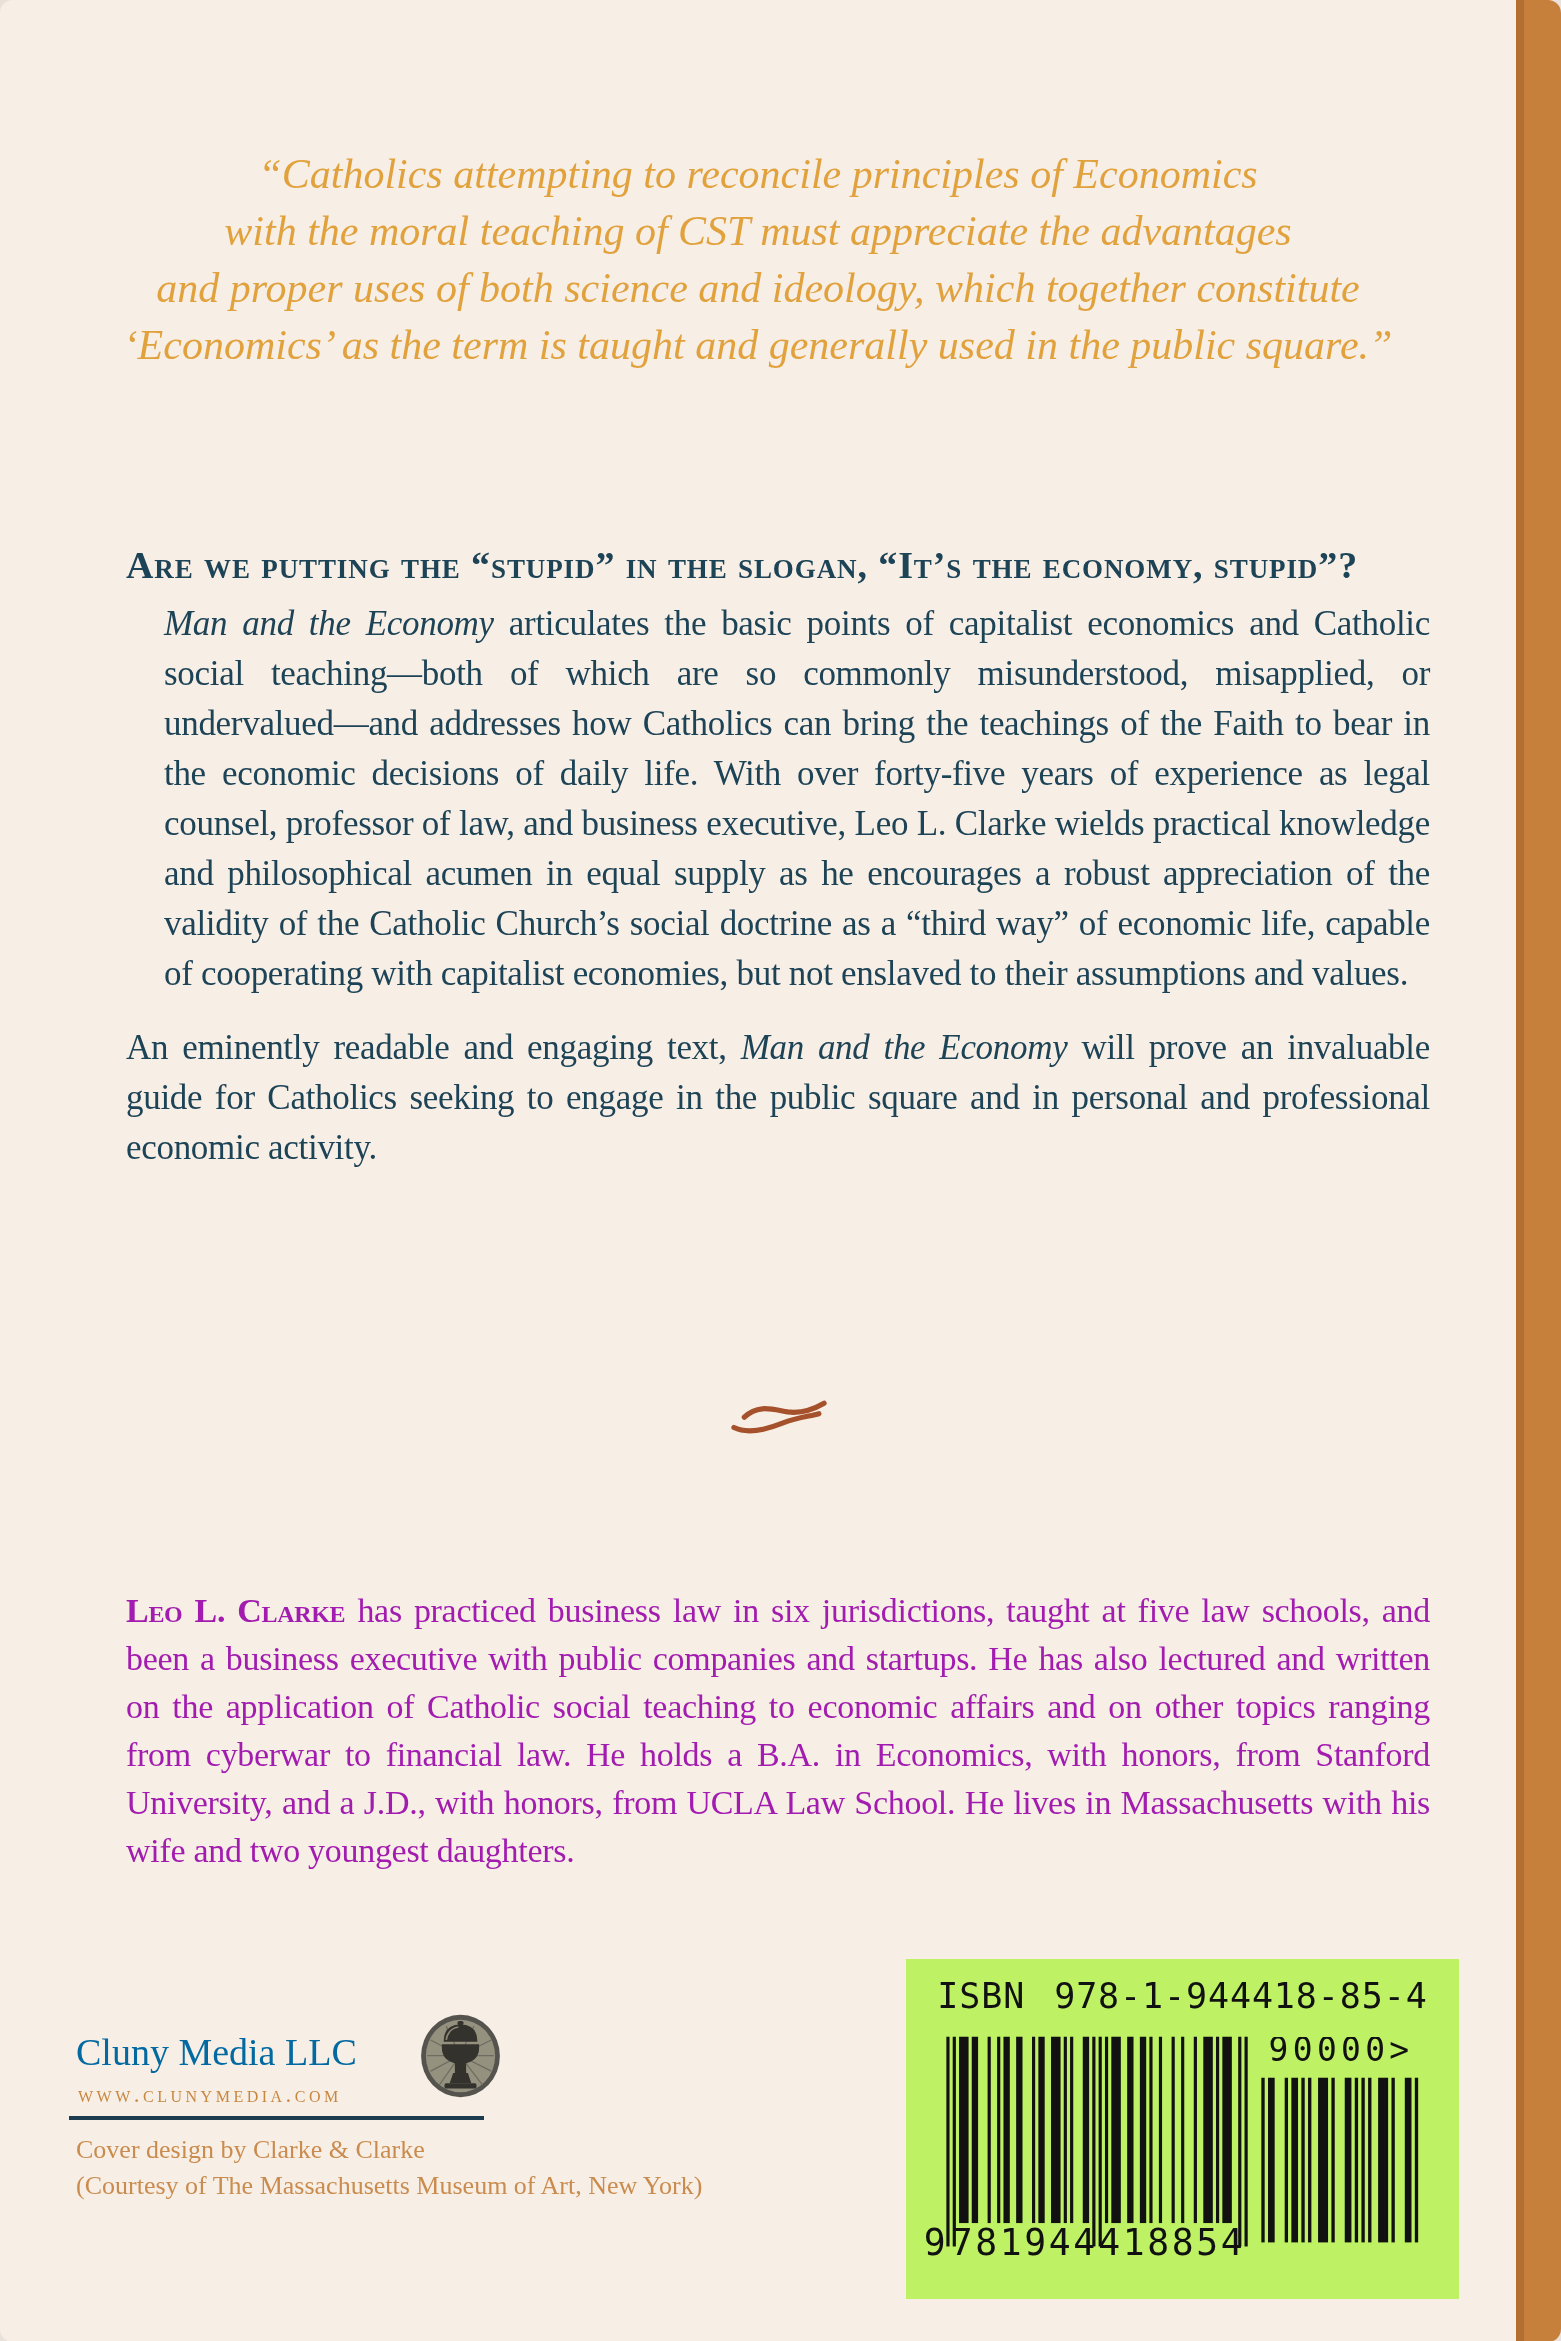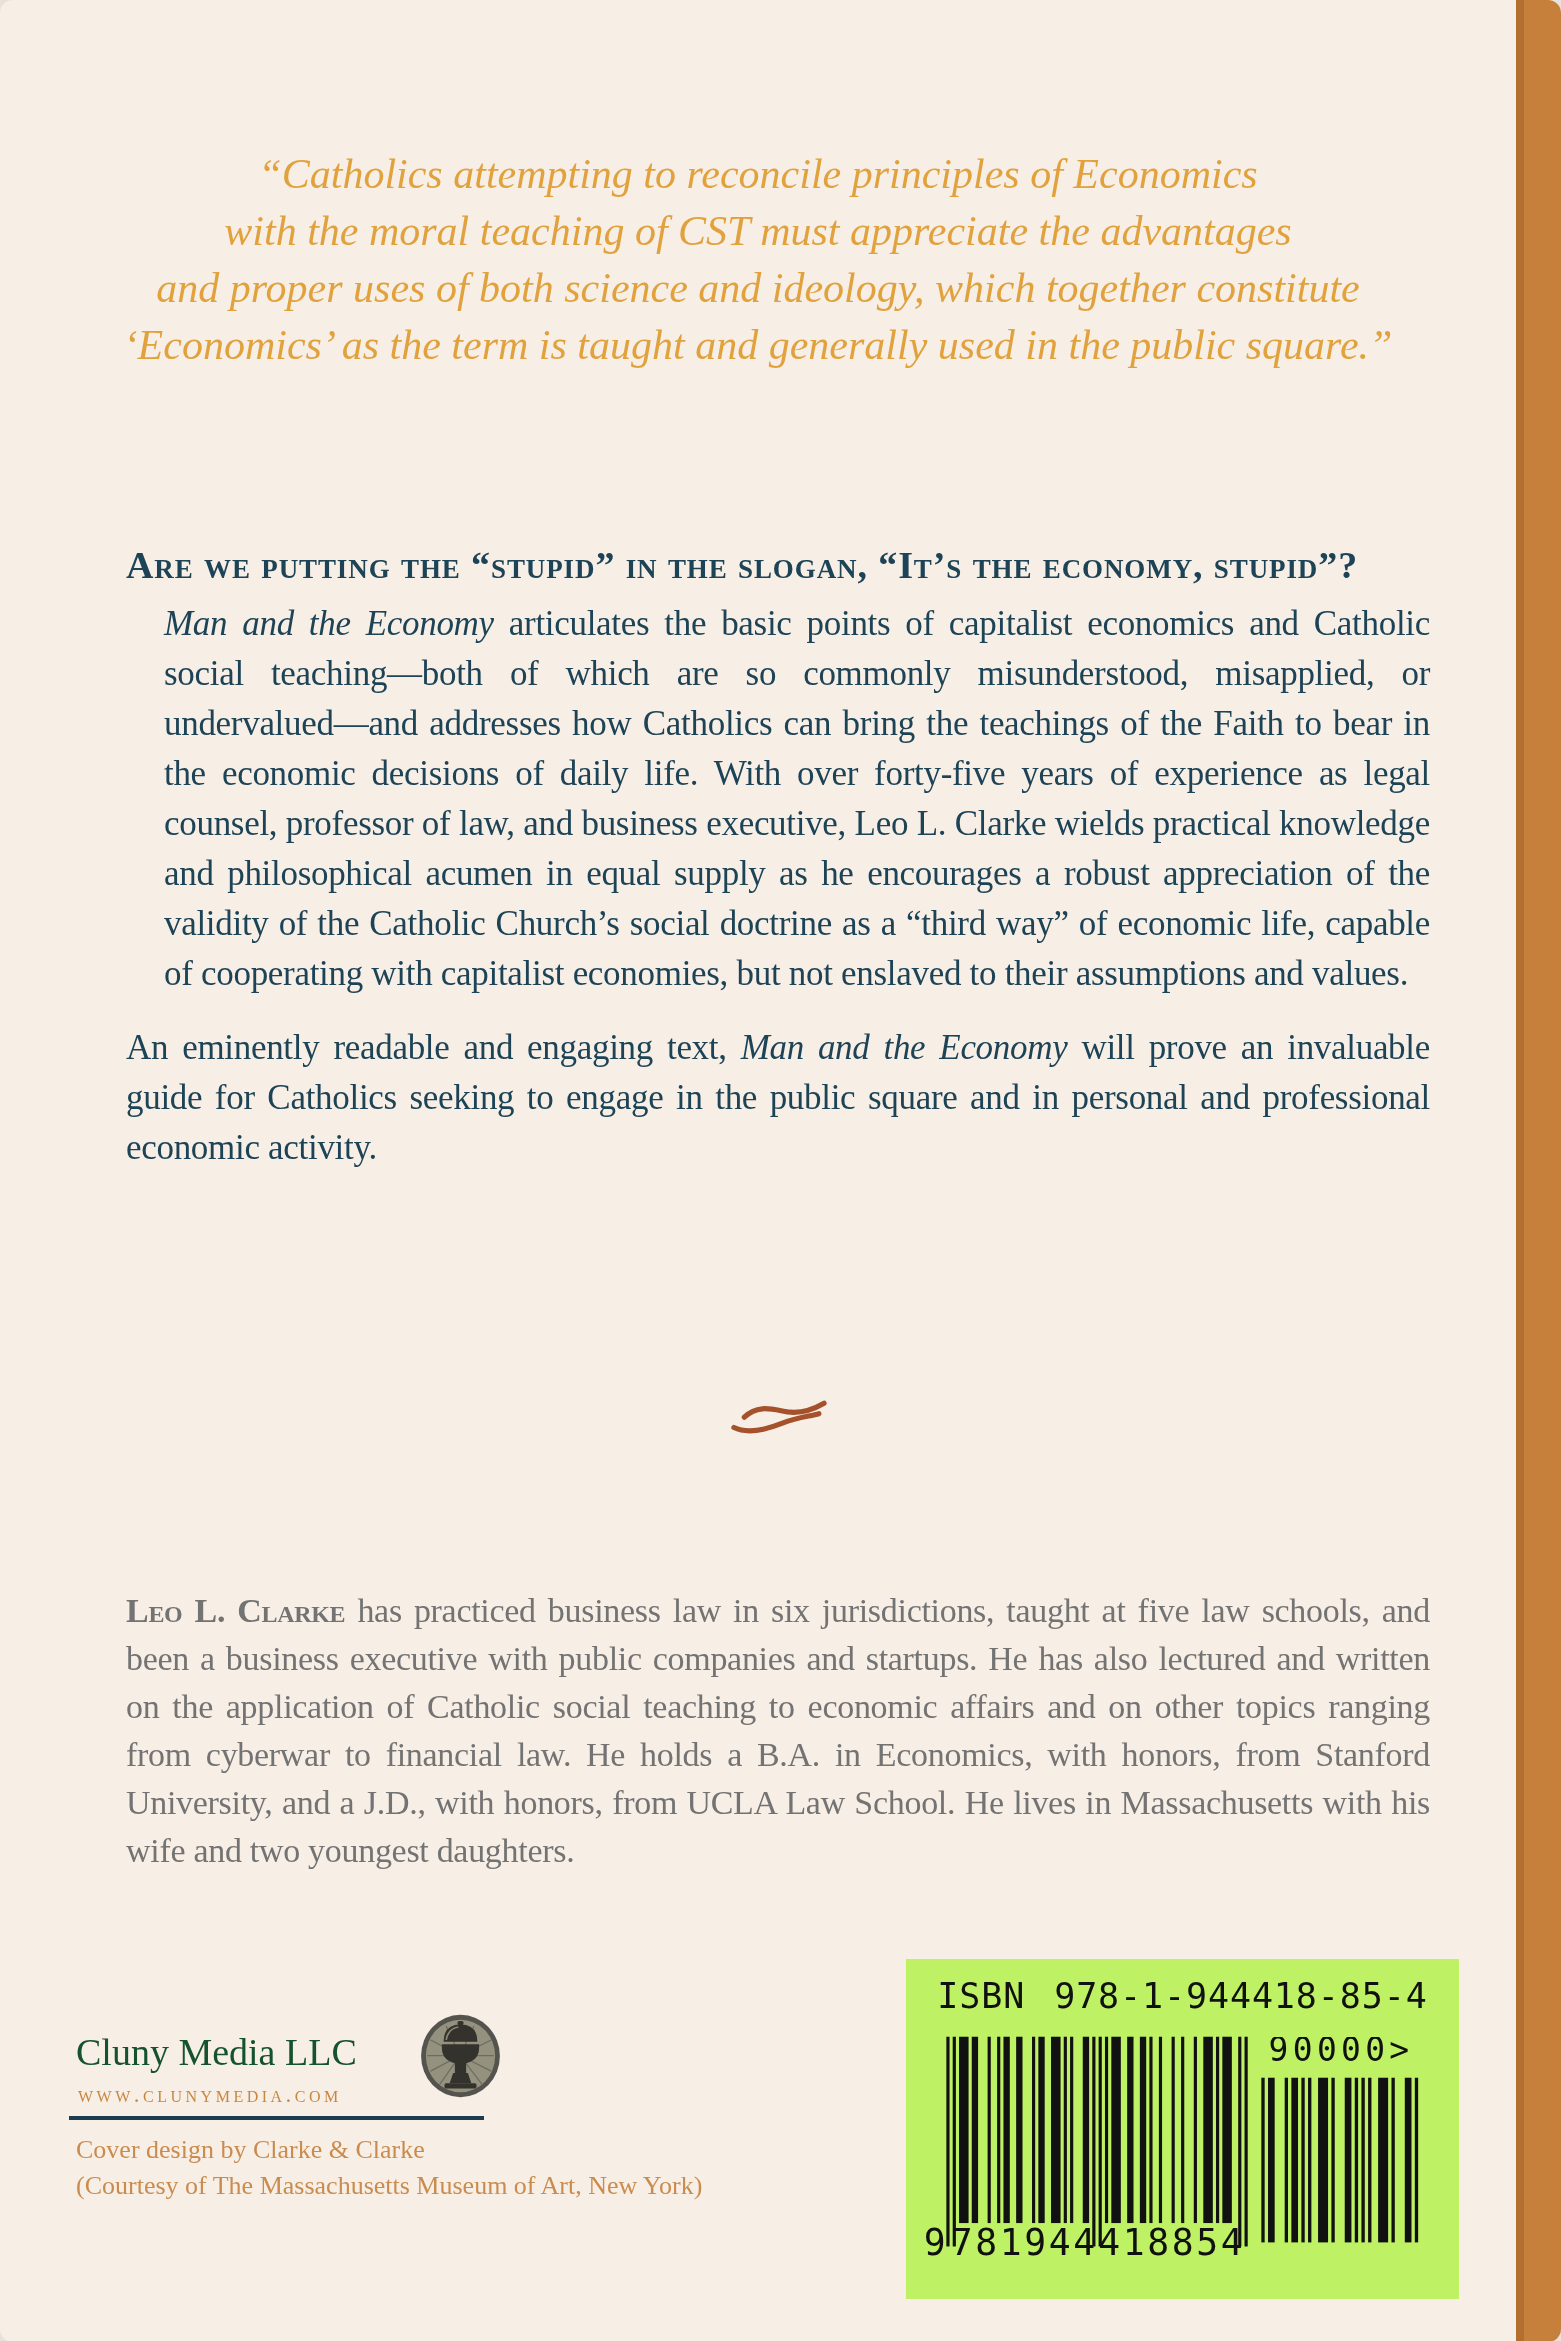--- a/index.html
+++ b/index.html
@@ -20,25 +20,25 @@
   .para{margin:0;text-align:justify;font-size:35px;line-height:50px;letter-spacing:-0.3px;}
   .para.first{margin-top:8.7px;margin-left:38px;}
   .para.second{margin-top:24px;}
   .run-i{font-style:italic;}
   .run-sc{font-variant:small-caps;font-weight:bold;}
 
   
   .squiggle{position:absolute;left:727px;top:1397px;width:104px;height:42px;}
 
   
-  .bio{position:absolute;left:126px;top:1587px;width:1304px;color:#737373;
+  .bio{position:absolute;left:126px;top:1587px;width:1304px;color:#a21caf;
        font-size:34px;line-height:48px;text-align:justify;letter-spacing:-0.3px;margin:0;}
 
   
-  .pub-name{position:absolute;left:76px;top:2030px;font-size:38px;color:#14532d;text-align:center;}
+  .pub-name{position:absolute;left:76px;top:2030px;font-size:38px;color:#0369a1;text-align:center;}
   .pub-site{position:absolute;left:78px;top:2082px;font-size:23px;letter-spacing:3.5px;
             font-variant:small-caps;color:#c8873f;}
   .chalice{position:absolute;left:420px;top:2014px;width:81px;height:84px;}
   .divider{position:absolute;left:69px;top:2116px;width:415px;height:4.3px;background:#1e3c50;}
   .credits{position:absolute;left:76px;top:2132px;font-size:26px;line-height:36px;color:#ca8c4e;}
   .credit-line{white-space:nowrap;}
 
   
   .barcode-box{position:absolute;left:906px;top:1959px;width:553px;height:340px;background:#bef264;}
   .isbn-label{position:absolute;left:0;top:17.3px;width:100%;text-align:center;color:#111111;

